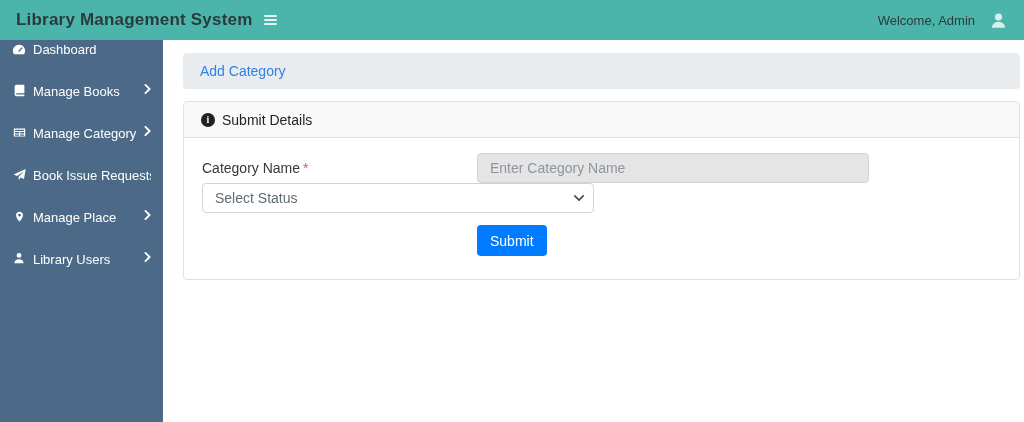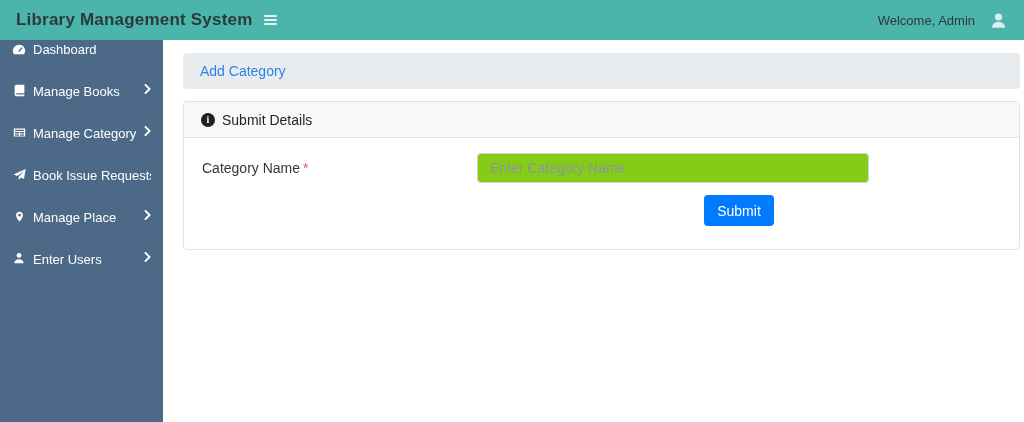--- a/index.html
+++ b/index.html
@@ -74,38 +74,38 @@
   .info-circle::after { content:"i"; }
 
   .card-body { padding:15px 18px 23px 18px; }
   .form-row { display:flex; align-items:center; }
   .form-row:last-child { margin-bottom:0; }
   .form-label { width:275px; font-size:14px; color:#33383d; flex:0 0 275px; }
   .req { color: var(--required, #e05561); margin-left:3px; }
 
   .text-input {
     width:392px; height:30px; border:1px solid #ced4da; border-radius:4px;
-    padding:0 12px; font-size:14px; color:#495057; background:#84cc16;
+    padding:0 12px; font-size:14px; color:#495057; background:#e5e5e5;
     font-family:"Liberation Sans", sans-serif; outline:none;
   }
   .text-input::placeholder { color:#8d959d; opacity:1; }
 
   .select-wrap { position:relative; width:392px; }
   .select-input {
     width:392px; height:30px; border:1px solid #ced4da; border-radius:4px;
     padding:0 28px 0 12px; font-size:14px; color:#5f6a72; background:#fff;
     font-family:"Liberation Sans", sans-serif; outline:none;
     appearance:none; -webkit-appearance:none; -moz-appearance:none;
   }
   .select-chev {
     position:absolute; right:10px; top:50%; transform:translateY(-50%);
     color:#464d53; pointer-events:none; display:inline-flex;
   }
 
-  .btn-row { margin-top:12px;justify-content:center; }
+  .btn-row { margin-top:12px; }
   .btn-spacer { width:275px; flex:0 0 275px; }
   .submit-btn {
     height:31px; padding:0 13px; background: var(--primary, #007bff);
     color:#fff; border:none; border-radius:4px; font-size:14px;
     font-family:"Liberation Sans", sans-serif; cursor:pointer;
   }
 </style>
 </head>
 <body>
 
@@ -190,21 +190,21 @@
     </span>
   </div>
 
   <div class="side-item">
     <span class="mi">
       <svg width="12" height="12" viewBox="0 0 16 16" fill="currentColor">
         <circle cx="8" cy="4.5" r="3.2"></circle>
         <path d="M1.8 15c0-3.2 2.8-5.4 6.2-5.4s6.2 2.2 6.2 5.4z"></path>
       </svg>
     </span>
-    <span class="lbl">Enter Users</span>
+    <span class="lbl">Library Users</span>
     <span class="chev">
       <svg width="7" height="10" viewBox="0 0 8 12" fill="none">
           <path d="M1.5 1l5 5-5 5" stroke="currentColor" stroke-width="2.2" stroke-linecap="round" stroke-linejoin="round"></path>
         </svg>
     </span>
   </div>
 
 </nav>
 
 <main class="main">
@@ -222,20 +222,30 @@
     <div class="card-body">
 
       <div class="form-row">
         <label class="form-label">
           <span>Category Name</span><span class="req">*</span>
         </label>
         <input class="text-input" type="text" placeholder="Enter Category Name" style="">
       </div>
 
       <div class="form-row">
+        <span class="select-wrap">
+          <select class="select-input">
+            <option>Select Status</option>
+          </select>
+          <span class="select-chev">
+            <svg width="10" height="7" viewBox="0 0 12 8" fill="none">
+                <path d="M1 1.5l5 5 5-5" stroke="currentColor" stroke-width="2" stroke-linecap="round" stroke-linejoin="round"></path>
+              </svg>
+          </span>
+        </span>
       </div>
 
       <div class="form-row btn-row">
         <span class="btn-spacer"></span>
         <button class="submit-btn">Submit</button>
       </div>
 
     </div>
   </section>
 

